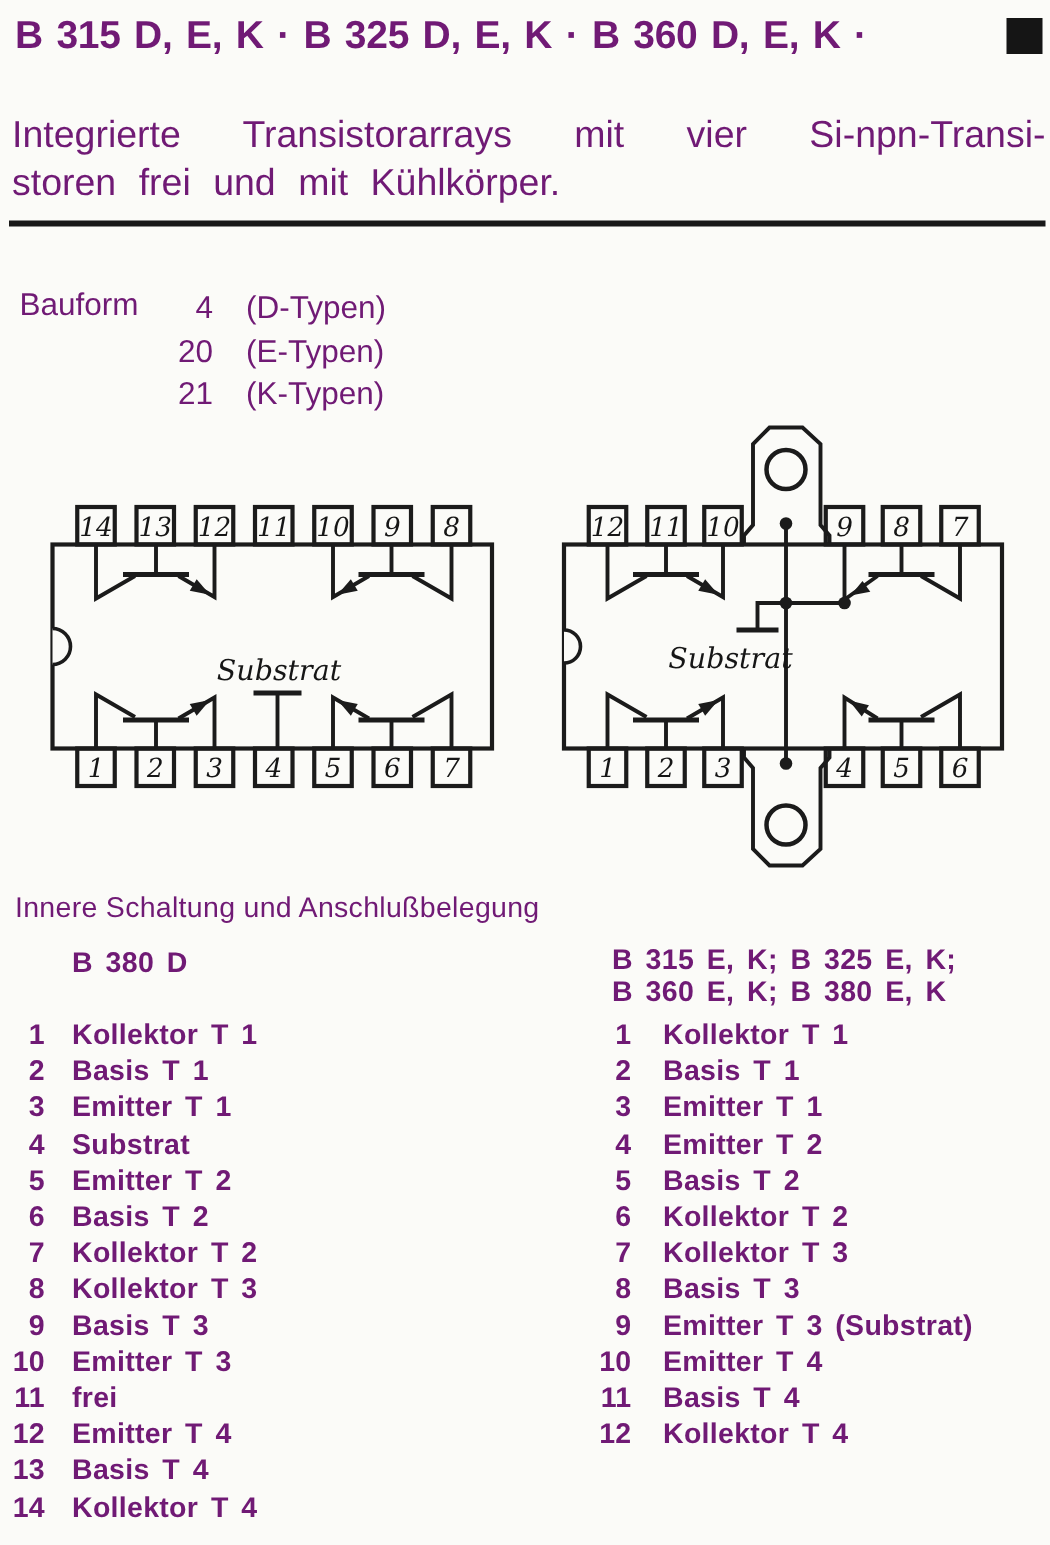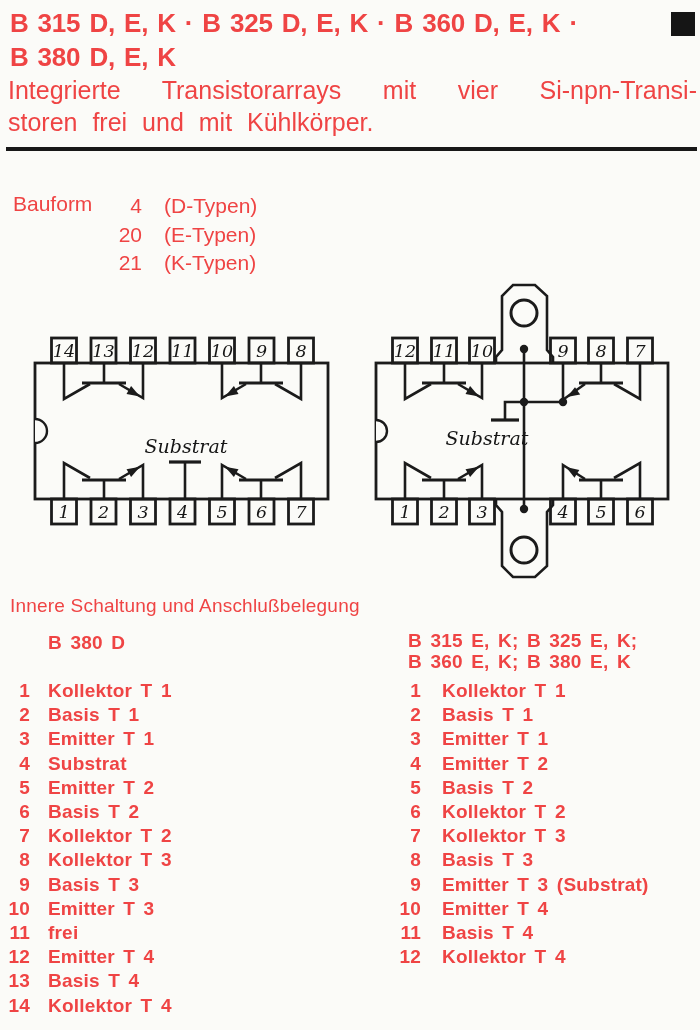--- a/index.html
+++ b/index.html
@@ -1,17 +1,17 @@
 <!DOCTYPE html>
 <html><head>
 <meta charset="utf-8">
 <style>
   html,body{margin:0;padding:0;background:#e8e8e8;}
   .page{position:relative;width:700px;height:1030px;background:#fbfbf8;
-        font-family:"Liberation Sans",sans-serif;color:#ef4444;overflow:hidden;margin:0 auto;}
+        font-family:"Liberation Sans",sans-serif;color:#701a75;overflow:hidden;margin:0 auto;}
 
   .title{position:absolute;left:10px;top:6px;width:660px;font-size:26px;font-weight:700;
          line-height:34px;letter-spacing:-0.2px;word-spacing:2px;}
   .corner-square{position:absolute;left:671px;top:12px;width:24px;height:24px;background:#151515;}
   .subtitle{position:absolute;left:8px;top:74px;width:689px;font-size:25px;line-height:32px;word-spacing:8px;}
   .subtitle .just{text-align:justify;text-align-last:justify;}
   .rule{position:absolute;left:6px;top:147px;width:691px;height:4px;background:#181818;}
 
   .bauform-label{position:absolute;left:13px;top:192px;font-size:21px;}
   .bauform-rows{position:absolute;left:100px;top:192px;font-size:21px;line-height:28.5px;}
@@ -49,21 +49,20 @@
   .pinlist-right .pin-n{width:71px;text-align:right;}
   .pinlist-right .pin-label{margin-left:21px;}
 </style>
 </head>
 <body>
 
 <div class="page">
 
   <div class="title">
     <div>B 315 D, E, K · B 325 D, E, K · B 360 D, E, K ·</div>
-    <div>B 380 D, E, K</div>
   </div>
   <div class="corner-square"></div>
 
   <div class="subtitle">
     <div class="just">Integrierte Transistorarrays mit vier Si-npn-Transi-</div>
     <div>storen frei und mit Kühlkörper.</div>
   </div>
 
   <div class="rule"></div>
 

